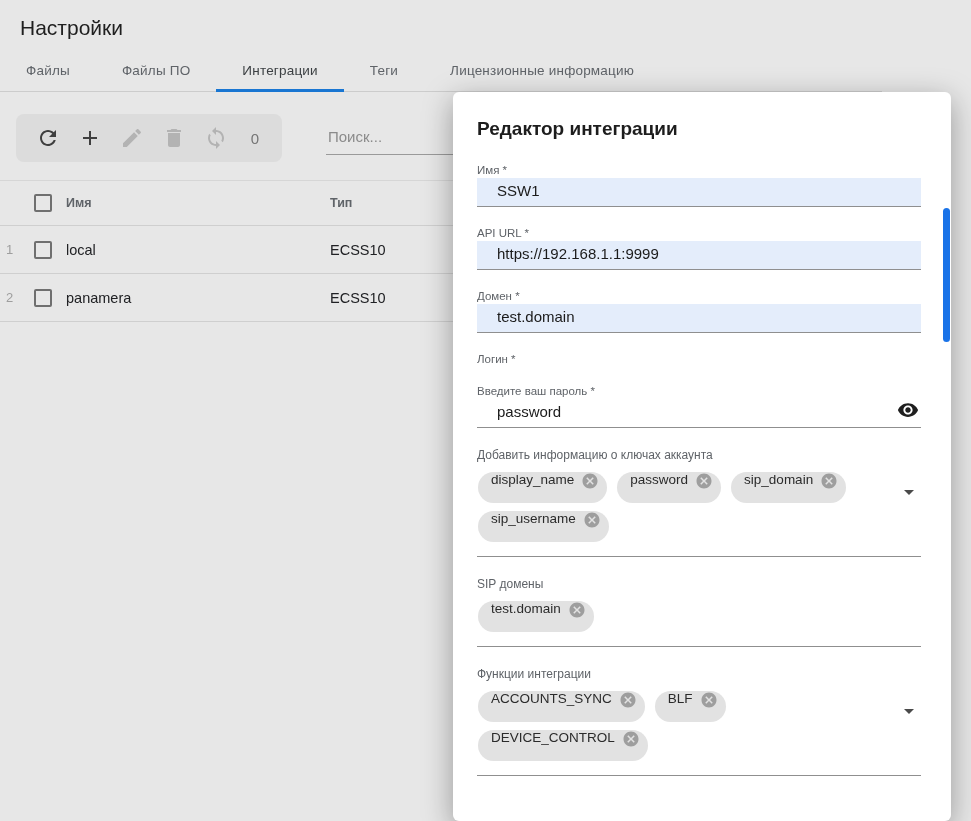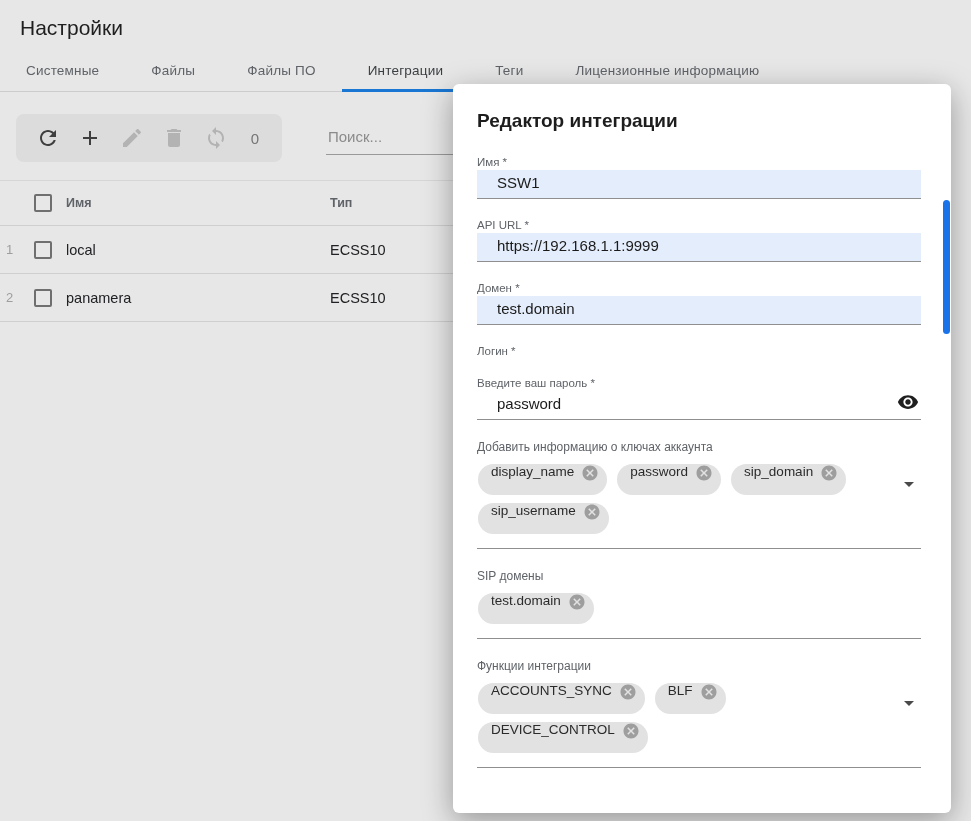--- a/index.html
+++ b/index.html
@@ -37,21 +37,21 @@
   .table { margin-top:18px; }
   .t-row { display:flex; align-items:center; height:48px; border-bottom:1px solid #cfcfcf; font-size:14.5px; color:#202124; }
   .t-header { height:46px; border-top:1px solid #d6d6d6; font-size:12.5px; font-weight:700; color:#5f6368; }
   .rownum { width:34px; padding-left:6px; color:#9e9e9e; font-size:13px; }
   .checkbox { width:18px; height:18px; border:2px solid #6f6f6f; border-radius:2px;
          margin-right:14px; background:transparent; cursor:pointer; flex:0 0 auto; }
   .cell-name { width:264px; }
   .cell-type { width:220px; }
 
   
-  .dialog { position:absolute; left:453px; top:84px; width:498px; height:729px;
+  .dialog { position:absolute; left:453px; top:92px; width:498px; height:729px;
          background:#ffffff; border-radius:6px; box-shadow:0 8px 30px rgba(0,0,0,.35);
          padding:26px 30px 0 24px; z-index:10; overflow:hidden; }
   .dialog-title { font-size:19px; font-weight:700; color:#1d1d1d; margin-bottom:24px; }
 
   .field { margin-bottom:20px; position:relative; }
   .f-label { font-size:11.5px; color:#5f6368; margin-bottom:2px;margin-top:16px; }
   .f-input { display:block; width:100%; border:none; outline:none;
          border-bottom:1px solid #8f8f8f; background:#e4edfb;
          font-size:15px; color:#1b1b1b; padding:4px 20px 7px; font-family:inherit; }
   .f-input.plain { background:transparent; }
@@ -76,21 +76,20 @@
          background:#1a73e8; border-radius:4px; cursor:pointer; }
 </style>
 </head>
 <body>
 
 <div class="page">
 
   <div class="page-title">Настройки</div>
 
   <div class="tabs">
-    <div class="tab">Системные</div>
     <div class="tab">Файлы</div>
     <div class="tab">Файлы ПО</div>
     <div class="tab active">Интеграции</div>
     <div class="tab">Теги</div>
     <div class="tab">Лицензионные информацию</div>
   </div>
 
   <div class="toolbar">
     <div class="icon-group">
       <button class="tool-btn">

